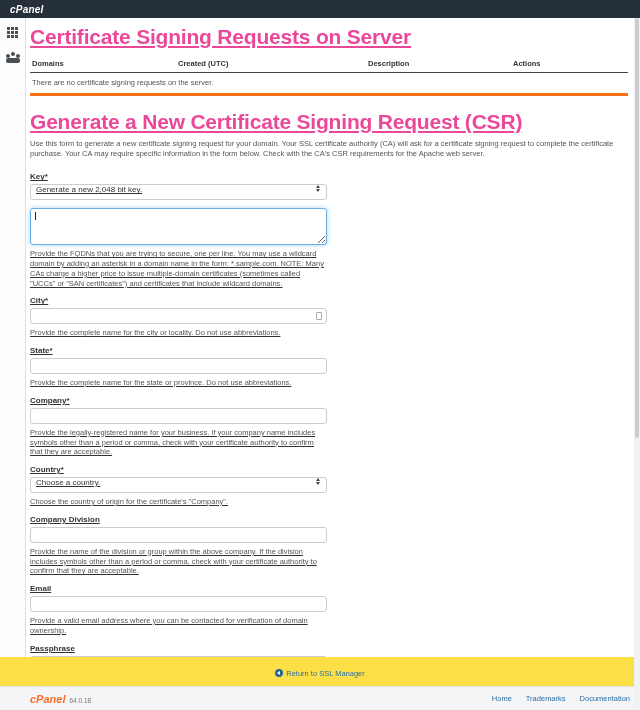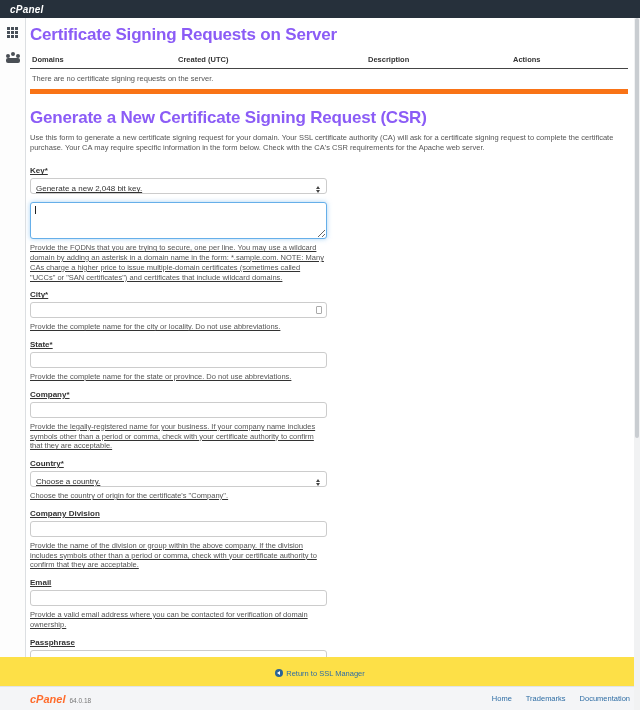--- a/index.html
+++ b/index.html
@@ -33,53 +33,53 @@
   .group-icon .head { position: absolute; width: 4px; height: 4px; border-radius: 50%; background: #4a4f55; top: 0; }
   .group-icon .head.h1 { left: 0; top: 2px; }
   .group-icon .head.h2 { left: 5px; }
   .group-icon .head.h3 { right: 0; top: 2px; }
   .group-icon .body { position: absolute; bottom: 0; left: 0; width: 14px; height: 5px; border-radius: 2px; background: #4a4f55; }
   
   .scrollbar { position: absolute; top: 18px; right: 0; bottom: 0; width: 6px; background: #f1f2f3; z-index: 4; }
   .scrollbar .thumb { position: absolute; top: 0; left: 1px; width: 4px; height: 420px; border-radius: 2px; background: #c9cdd1; }
   
   .main { position: absolute; top: 18px; left: 27px; right: 6px; padding: 7px 6px 0 3px; }
-  h1, h2 { font-size: 17px; font-weight: bold; color: #8b5cf6; letter-spacing: -0.2px; }
+  h1, h2 { font-size: 21px; font-weight: bold; color: #ec4899; letter-spacing: -0.2px; text-decoration: underline; }
   h1 { margin-bottom: 7px; }
   
   .csr-table { margin-bottom: 14px; }
   .csr-table-header {
     display: flex; border-bottom: 1px solid #454545; padding: 3px 2px 4px 2px;
   }
   .csr-table-header .col { font-size: 7.5px; font-weight: bold; color: #333; }
   .col-domains { width: 146px; }
   .col-created { width: 190px; }
   .col-description { width: 145px; }
   .col-actions { flex: 1; }
   .csr-table-empty {
-    font-size: 7.5px; color: #555; padding: 5px 2px 6px 2px; border-bottom: 5px solid #f97316;
+    font-size: 7.5px; color: #555; padding: 5px 2px 6px 2px; border-bottom: 3px solid #f97316;
   }
   
   .intro { font-size: 7.5px; color: #555; line-height: 1.35; margin: 5px 0 13px 0; }
   
   .form-group { width: 297px; margin-bottom: 8px; text-decoration: underline; }
   .form-group label { display: block; font-size: 8px; font-weight: bold; color: #333; margin-bottom: 3px; }
   .control {
     width: 100%; height: 16px; border: 1px solid #ccc; border-radius: 3px;
     background: #fff; font-size: 8px; font-family: "Liberation Sans", sans-serif;
     color: #333; padding: 0 5px; display: block;
   }
   input.control { outline: none; }
   textarea.control { height: 37px; resize: both; padding-top: 2px; outline: none; }
   .focused {
     border-color: #66afe9;
     box-shadow: 0 0 5px rgba(102,175,233,.55);
   }
   .fake-select {
-    display: flex; align-items: flex-end; justify-content: space-between; cursor: pointer;
+    display: flex; align-items: flex-start; justify-content: space-between; cursor: pointer;
   }
   .select-caret { display: flex; flex-direction: column; gap: 1px; margin-right: 1px; }
   .select-caret .up { width: 0; height: 0; border-left: 2.5px solid transparent; border-right: 2.5px solid transparent; border-bottom: 3px solid #444; }
   .select-caret .down { width: 0; height: 0; border-left: 2.5px solid transparent; border-right: 2.5px solid transparent; border-top: 3px solid #444; }
   .input-wrap { position: relative; }
   .field-icon { position: absolute; right: 5px; top: 4px; }
   .rect-icon { width: 6px; height: 8px; border: 1px solid #aaa; border-radius: 1px; }
   .key-icon { width: 7px; height: 7px; border: 1px solid #999; border-radius: 50%; position: relative; }
   .key-icon::after { content: ""; position: absolute; left: 2.5px; top: 1px; width: 1px; height: 4px; background: #999; }
   .caret-line { position: absolute; left: 5px; top: 4px; width: 1px; height: 8px; background: #222; }

